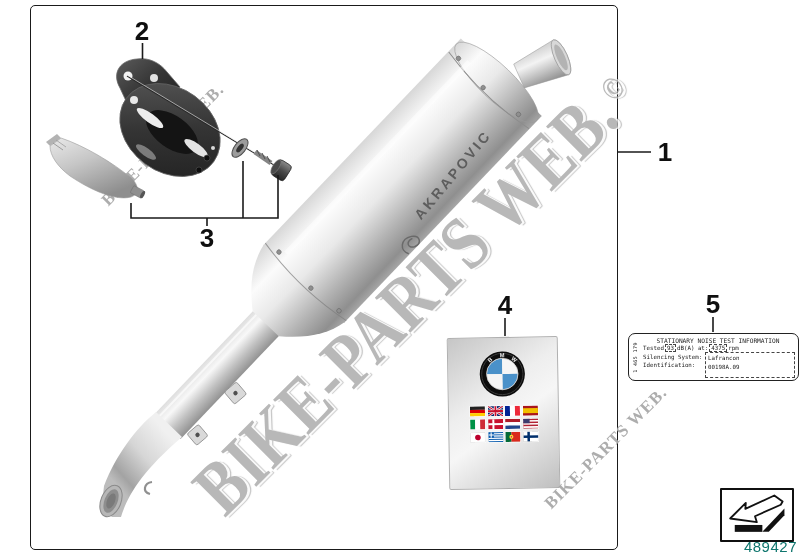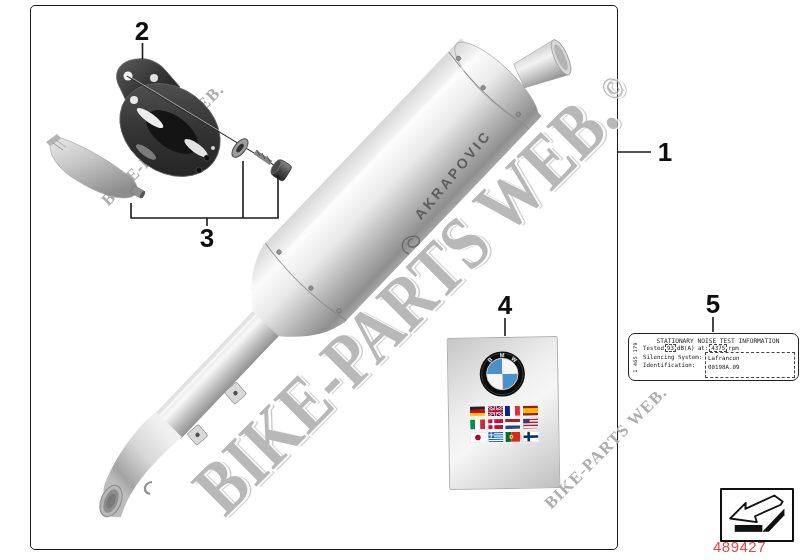--- a/index.html
+++ b/index.html
@@ -39,22 +39,22 @@
   .noise-label .r{position:absolute;left:14px;font-size:5.8px;white-space:nowrap}
   .r1{top:11px}.r2{top:19.5px}.r3{top:28px}
   .vbox{border:1px dashed #444;padding:0 1px;margin:0 1px}
   .bigdash{position:absolute;left:76px;top:18px;right:3px;height:24px;
       border:1px dashed #444;font-size:5.8px}
   .bigdash .v1{position:absolute;left:2px;top:1.5px}
   .bigdash .v2{position:absolute;left:2px;top:11px}
   
   .part-box{position:absolute;left:720px;top:488px;width:70px;height:50px;z-index:6;
       border:2px solid #101010;border-radius:1px;background:#fff;cursor:pointer}
-  .part-num{position:absolute;left:713px;top:539px;width:84px;z-index:6;text-align:left;
-      font:400 15px/16px "Liberation Sans",sans-serif;color:#ef4444;letter-spacing:.5px}
+  .part-num{position:absolute;left:713px;top:539px;width:84px;z-index:6;text-align:right;
+      font:400 15px/16px "Liberation Sans",sans-serif;color:#0f766e;letter-spacing:.5px}
 </style>
 </head>
 <body>
 
 <div class="wm wm-small wm-1">BIKE-PARTS WEB.</div>
 
 <div class="frame"></div>
 
 <svg class="scene" width="800" height="560" viewBox="0 0 800 560">
   <defs>

